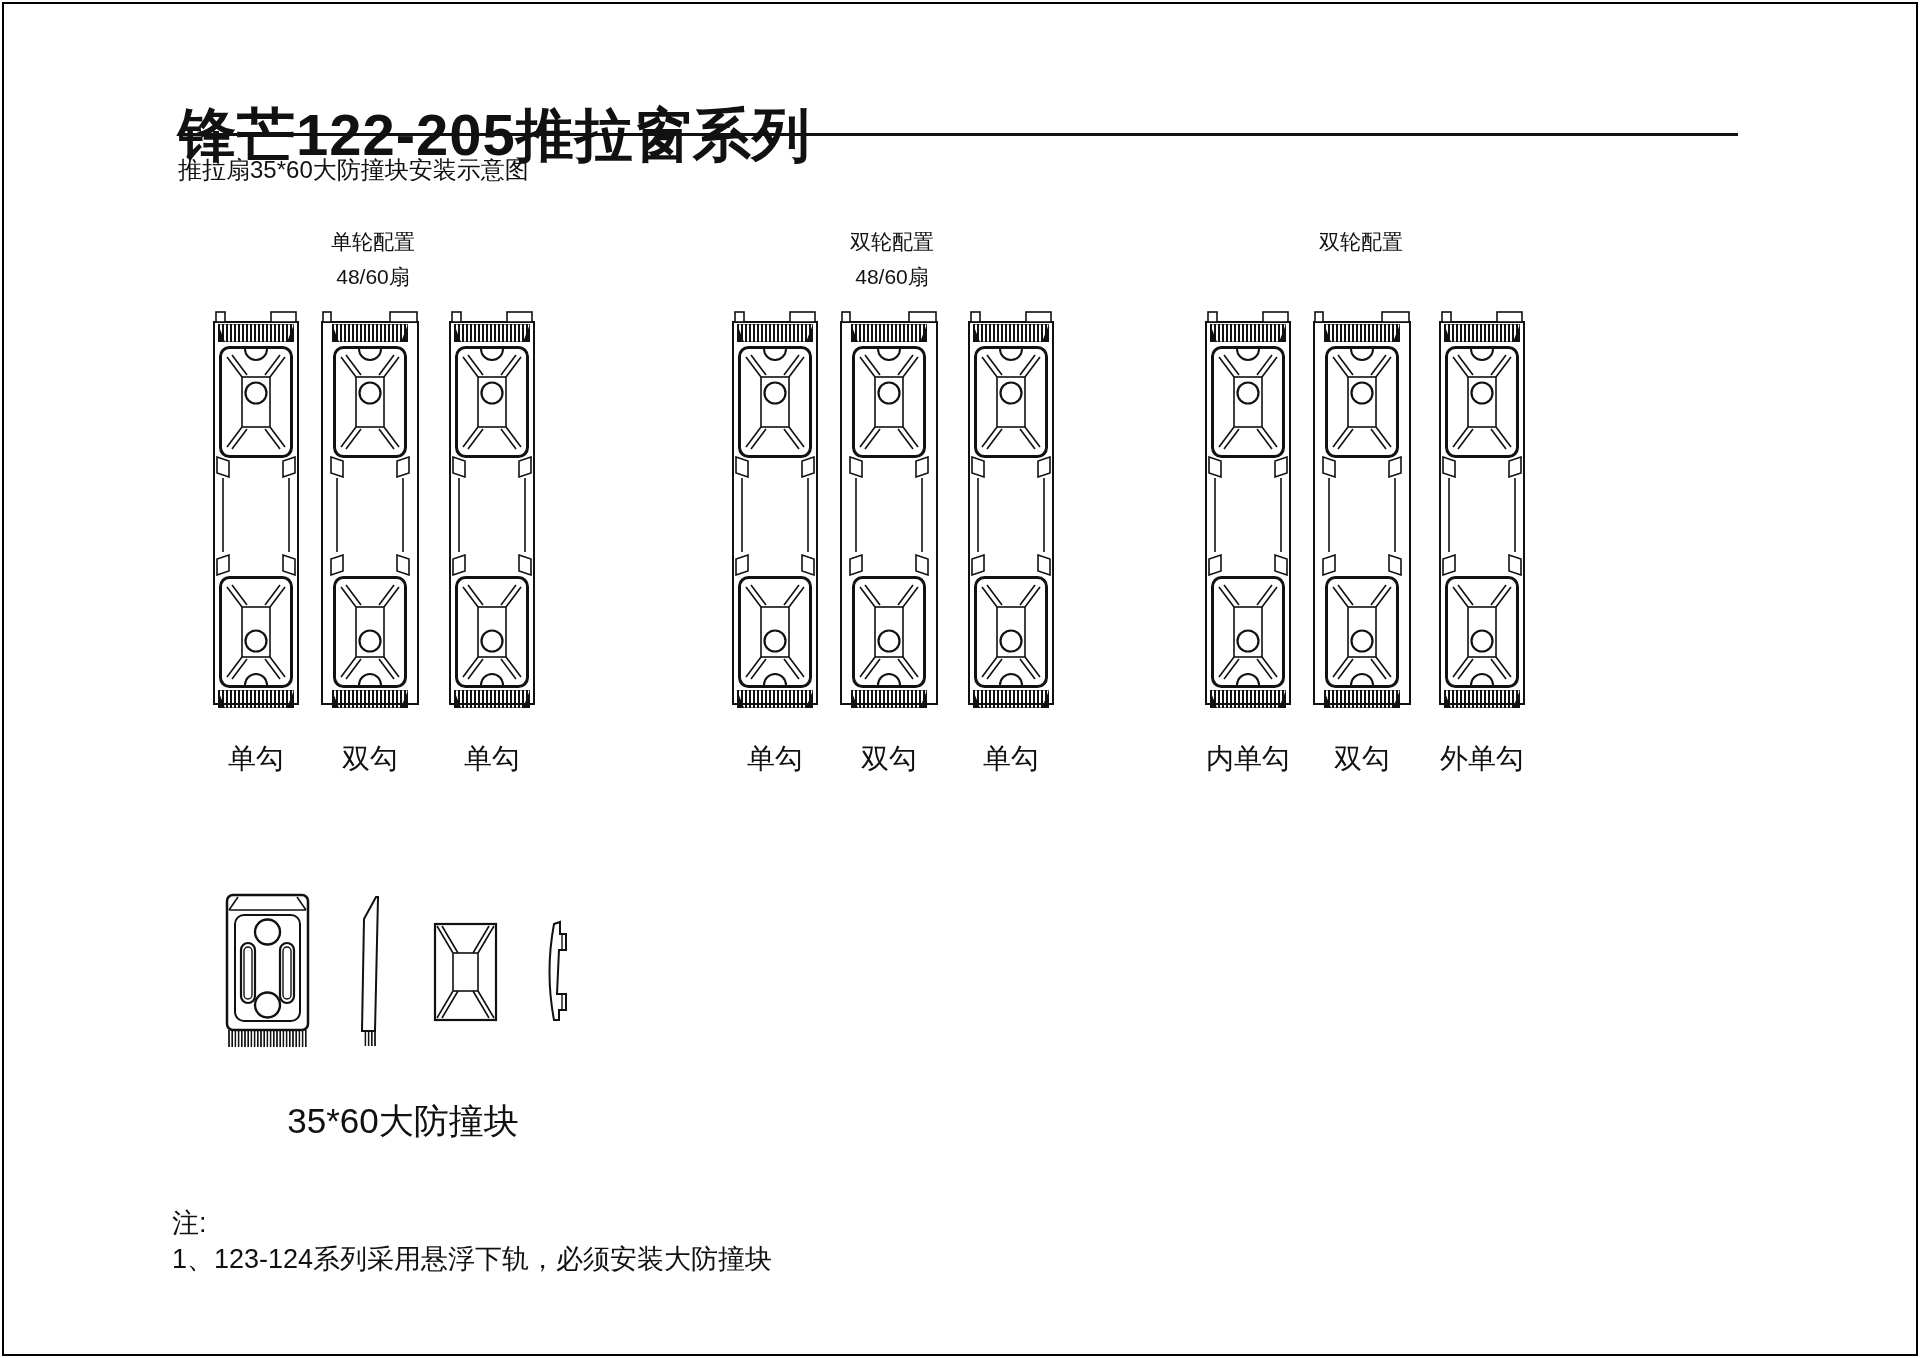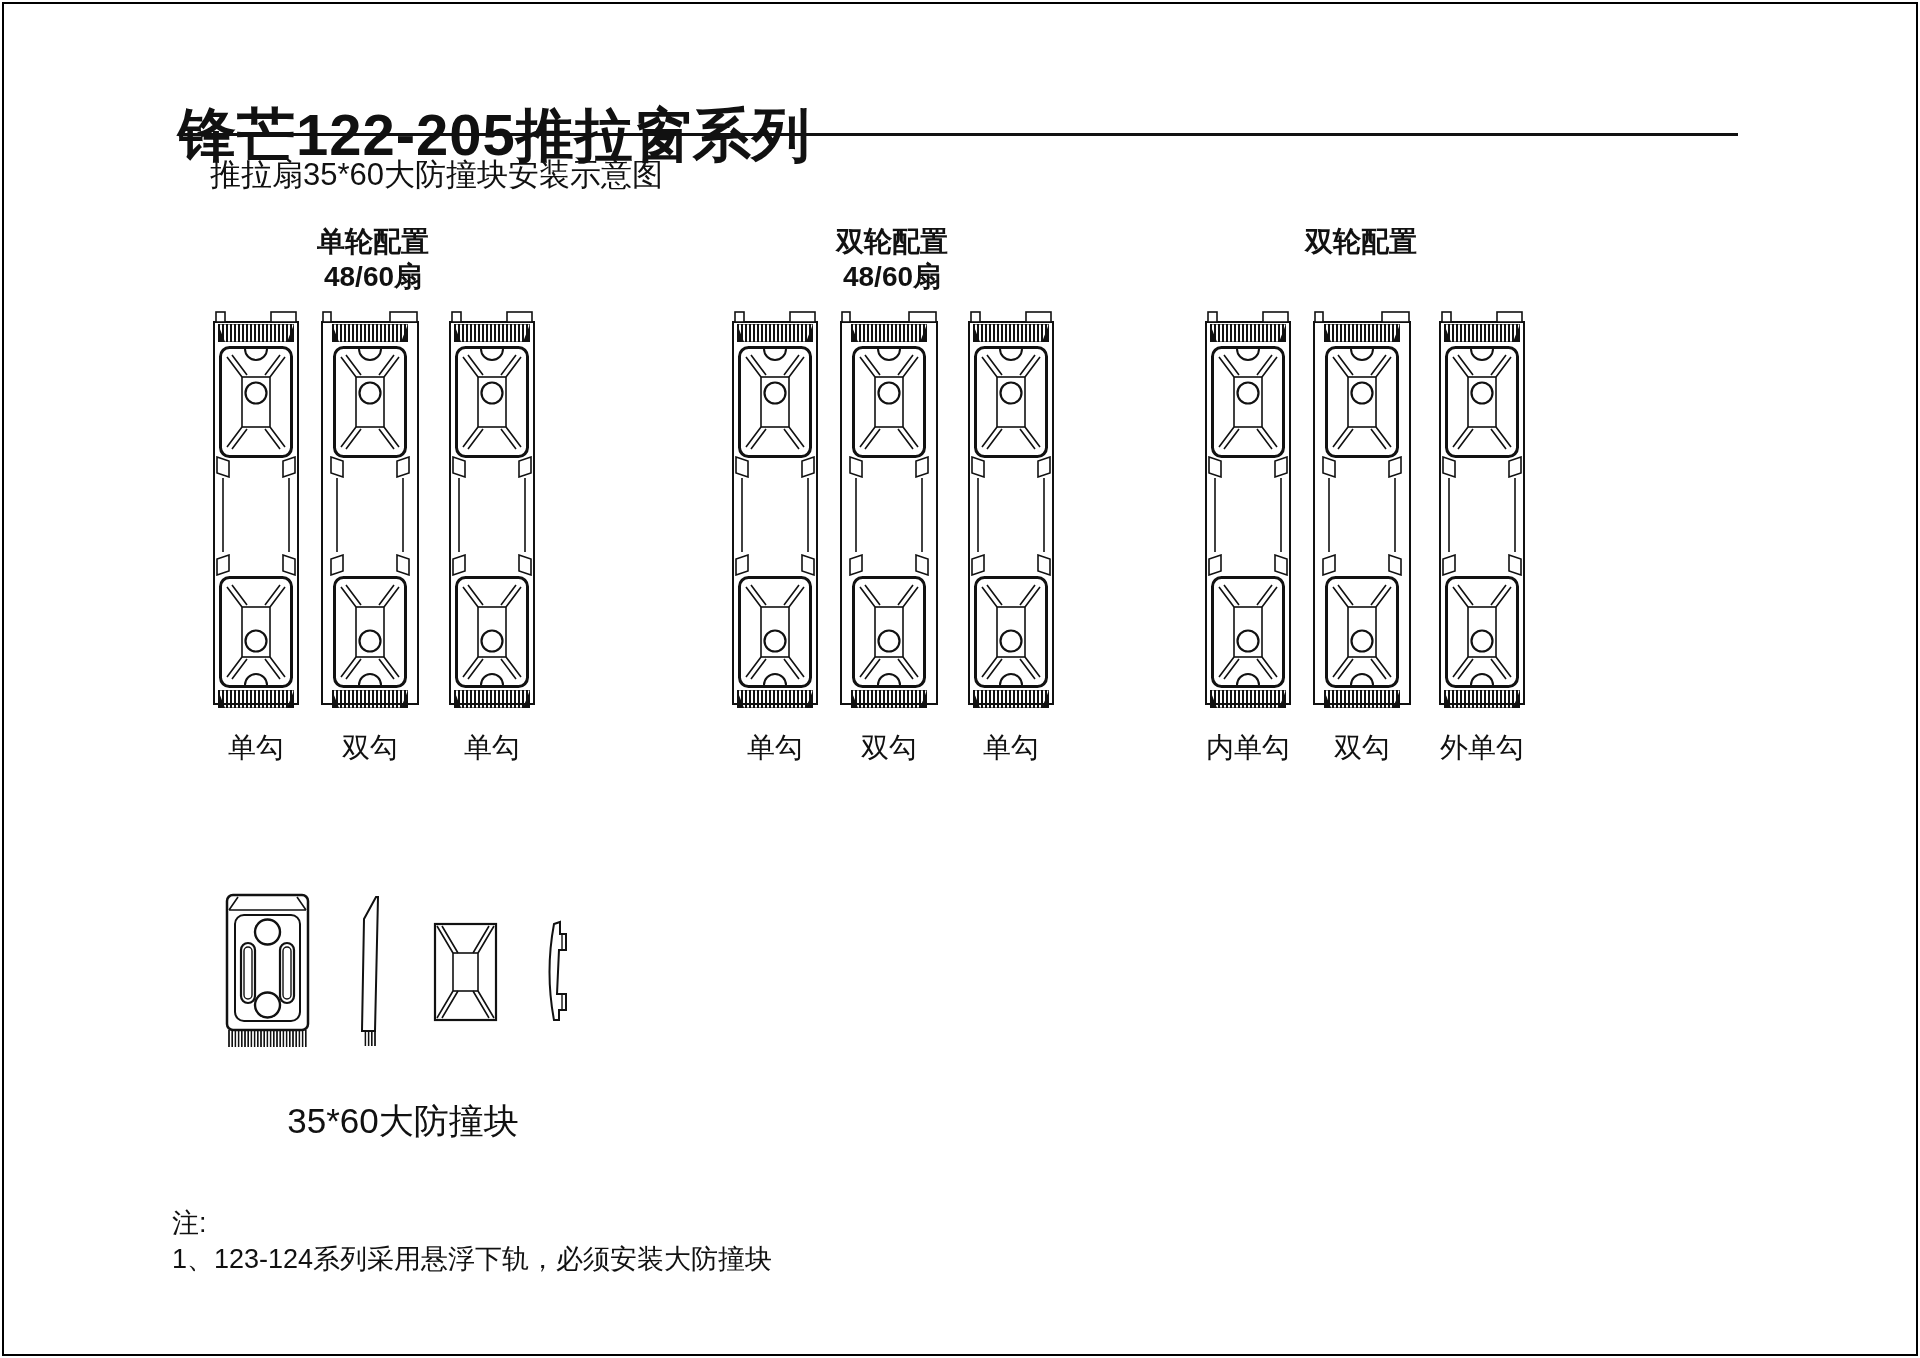--- a/index.html
+++ b/index.html
@@ -12,31 +12,31 @@
     border:2px solid #000;pointer-events:none;
   }
   .title{
     position:absolute;left:178px;top:58px;font-size:58px;font-weight:600;
     letter-spacing:1px;white-space:nowrap;
   }
   .title-rule{
     position:absolute;left:178px;top:133px;width:1560px;height:3px;background:#111;
   }
   .subtitle{
-    position:absolute;left:178px;top:154px;font-size:31px;font-weight:500;white-space:nowrap;margin-left:32px;
+    position:absolute;left:178px;top:154px;font-size:24px;font-weight:500;white-space:nowrap;
   }
   .group{position:absolute;top:0;width:322px;height:0;}
   .group-header{
     position:absolute;top:224px;left:0;width:322px;text-align:center;
-    font-size:28px;line-height:35px;font-weight:700;
+    font-size:21px;line-height:35px;font-weight:400;
   }
   .col{position:absolute;top:310px;text-align:center;}
   .col svg{display:block;}
   .col-label{
-    margin-top:14px;font-size:28px;font-weight:500;white-space:nowrap;
+    margin-top:25px;font-size:28px;font-weight:500;white-space:nowrap;
   }
   .components{position:absolute;left:0;top:0;}
   .cmp{position:absolute;}
   .component-label{
     position:absolute;left:258px;top:1098px;width:290px;text-align:center;
     font-size:35px;font-weight:500;white-space:nowrap;
   }
   .notes{position:absolute;left:172px;top:1205px;font-size:27px;line-height:36px;}
   svg{overflow:visible;}
   .ln{stroke:#111;fill:none;}

